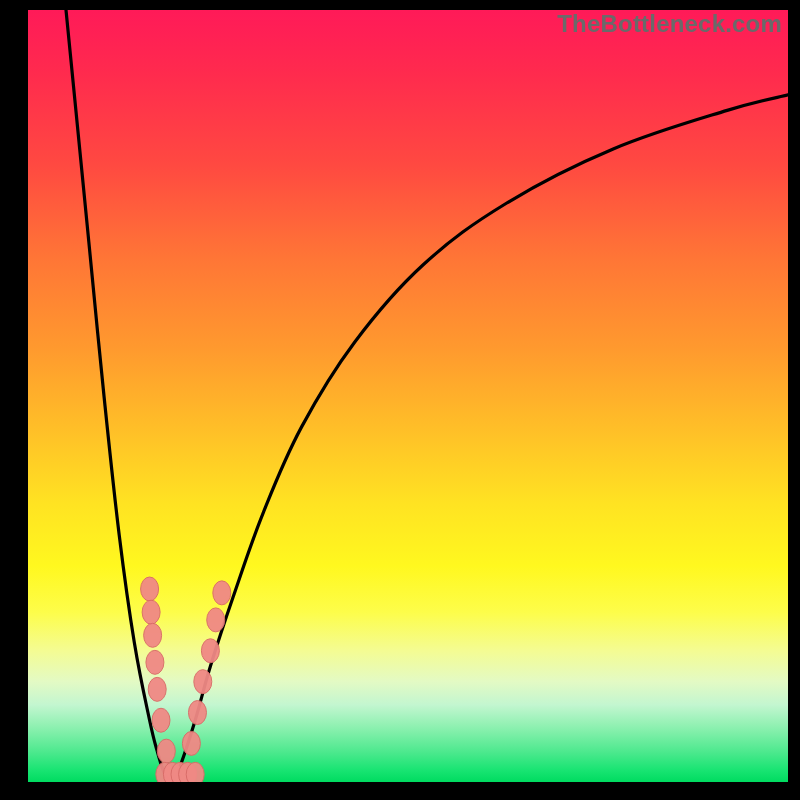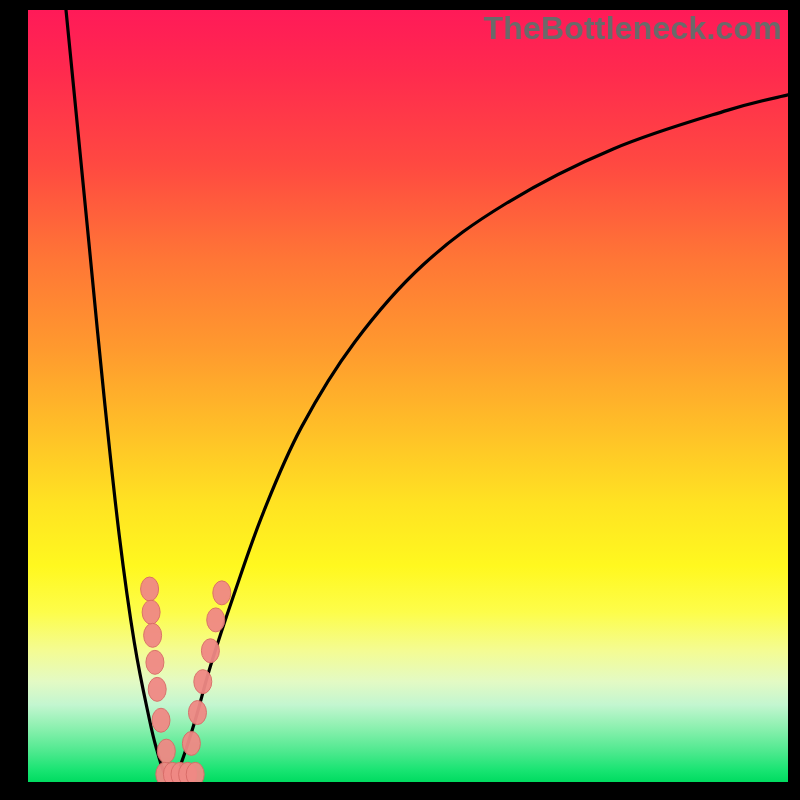--- a/index.html
+++ b/index.html
@@ -45,21 +45,21 @@
       #8bf0af 93%,
       #4fe98f 96%,
       #18e472 98.5%,
       #00db60 100%
     );
   }
   .attribution {
     position: absolute;
     top: 0;
     right: 6px;
-    font-size: 32px;
+    font-size: 24px;
     font-weight: 600;
     color: #6a6a6a;
     letter-spacing: 0.2px;
     user-select: none;
   }
   svg.curves {
     position: absolute;
     inset: 0;
   }
 </style>

